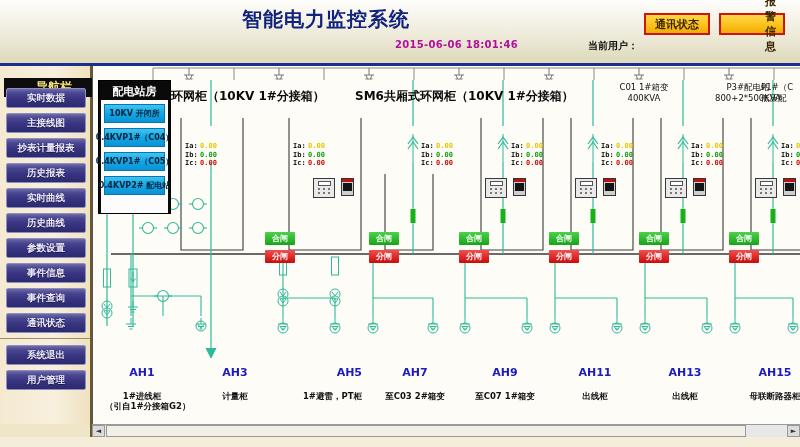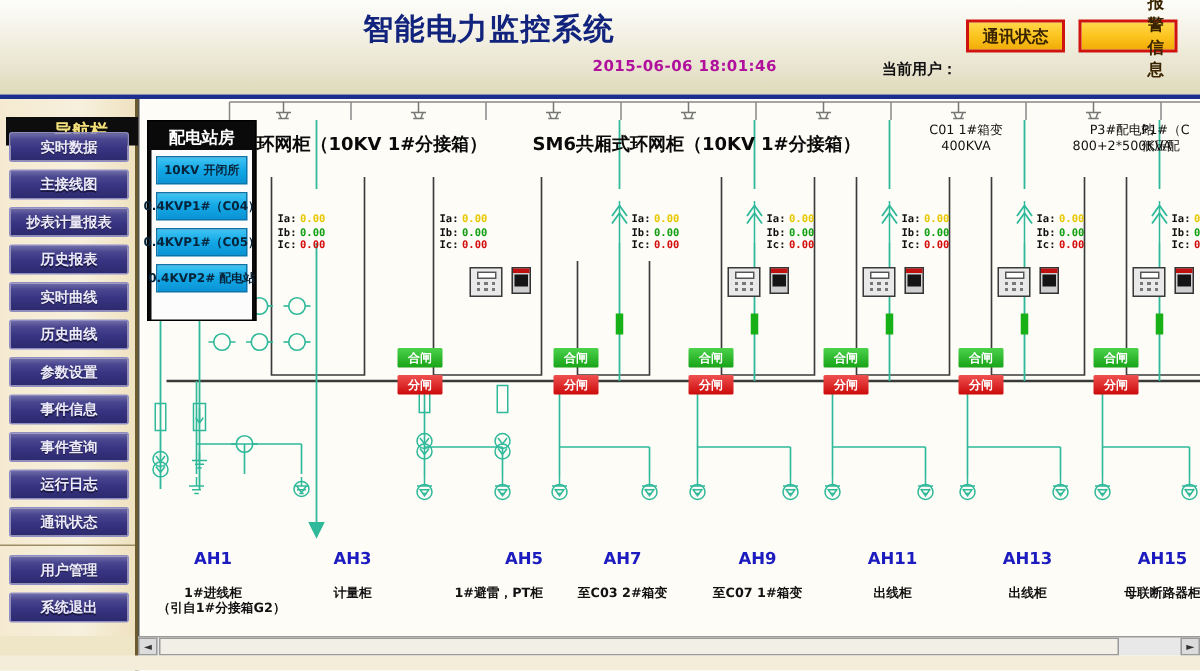--- a/index.html
+++ b/index.html
@@ -204,25 +204,24 @@
     <div class="nav-list">
       <div class="nav-item">实时数据</div>
       <div class="nav-item">主接线图</div>
       <div class="nav-item">抄表计量报表</div>
       <div class="nav-item">历史报表</div>
       <div class="nav-item">实时曲线</div>
       <div class="nav-item">历史曲线</div>
       <div class="nav-item">参数设置</div>
       <div class="nav-item">事件信息</div>
       <div class="nav-item">事件查询</div>
-      <div class="nav-item">运行日志</div>
       <div class="nav-item">通讯状态</div>
       <div class="nav-sep"></div>
+      <div class="nav-item">系统退出</div>
       <div class="nav-item">用户管理</div>
-      <div class="nav-item">系统退出</div>
     </div>
   </div>
   <div class="side-bottom"></div>
 
   <div class="main">
     <div class="diagram">
 
       <svg class="diag-svg" width="708" height="358" viewBox="0 0 708 358">
         <defs>
           <g id="gnd">

